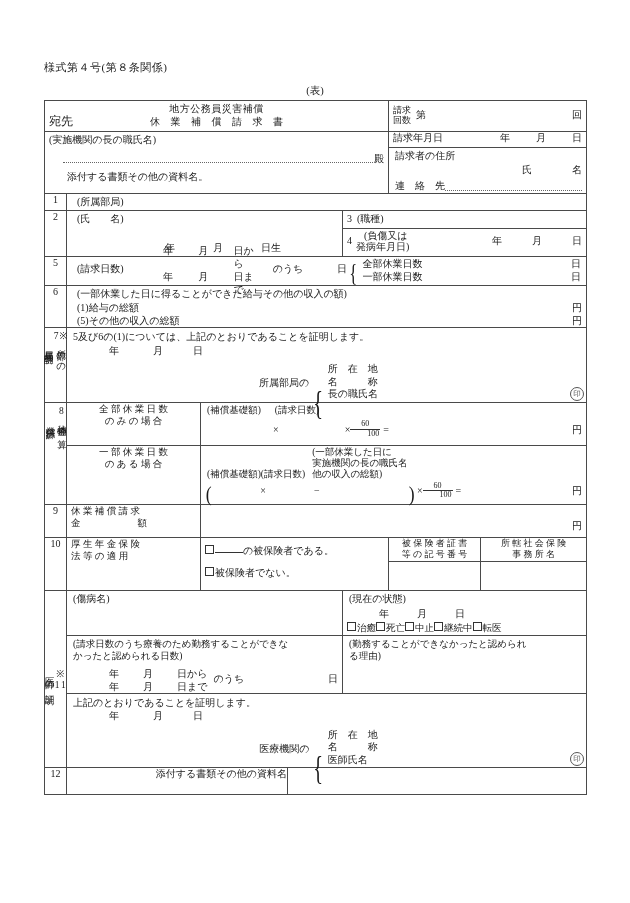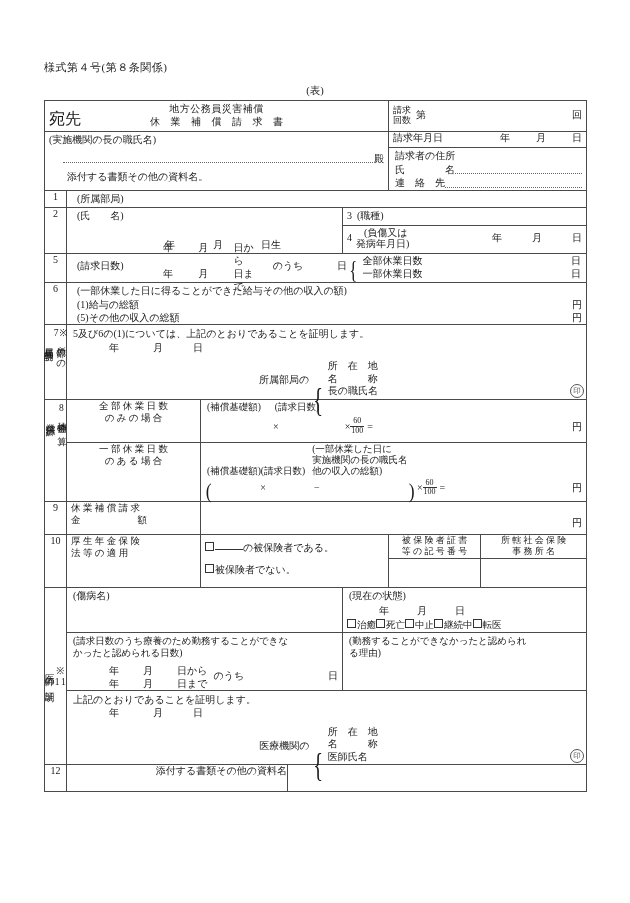--- a/index.html
+++ b/index.html
@@ -42,21 +42,21 @@
     border-bottom:1px dotted #666;
     height:9px;
     margin-bottom:2px;
   }
   .row-flex{display:flex;align-items:flex-end;}
 
   
   .title-wrap{text-align:center;padding-top:2px;}
   .title1{font-size:10px;letter-spacing:.5px;}
   .title2{font-size:10px;letter-spacing:4px;padding-left:4px;}
-  .atesaki{position:absolute;left:4px;bottom:2px;font-size:16px;}
+  .atesaki{position:absolute;left:4px;bottom:2px;font-size:12px;}
 
   .kaisuu-lbl{font-size:9px;line-height:1.12;letter-spacing:0px;}
 
   
   .cb{
     display:inline-block;width:7px;height:7px;
     border:1px solid #333;margin-right:1px;
     vertical-align:0px;
   }
   .ul-blank{display:inline-block;border-bottom:1px solid #333;width:28px;height:8px;vertical-align:1px;}
@@ -76,21 +76,21 @@
     writing-mode:vertical-rl;text-orientation:upright;
     font-size:9.5px;line-height:1.2;letter-spacing:1.5px;
   }
   .vnum{
     writing-mode:horizontal-tb;text-align:center;font-size:9.5px;
   }
 
   
   .frac{display:inline-block;text-align:center;vertical-align:middle;font-size:8px;line-height:1.05;position:relative;top:-1px;}
   .frac .n{display:block;border-bottom:1px solid #333;padding:0 1px;}
-  .frac .d{display:block;padding:0 1px;}
+  .frac .d{display:block;padding:0 1px;margin-left:16px;}
 
   
   .brace{
     display:inline-block;font-size:26px;line-height:10px;
     font-family:"Liberation Serif",serif;position:relative;top:3px;
     transform:scaleX(.65);
   }
   .brace-tall{
     display:inline-block;font-size:34px;line-height:0px;
     position:relative;top:2px;transform:scaleX(.6);
@@ -163,21 +163,21 @@
           <span style="width:26px"></span>
           <span>月</span>
           <span style="width:26px"></span>
           <span>日</span>
         </div>
       </td>
     </tr>
     <tr>
       <td colspan="4" style="height:39px;">
         <div style="padding:2px 4px 0 6px;font-size:10px;">請求者の住所</div>
-        <div class="row-flex" style="padding:1px 4px 0 6px;">
+        <div class="row-flex" style="padding:1px 4px 0 6px;flex-direction:column;">
           <span style="font-size:10px;white-space:nowrap;">氏　　　　名</span>
           <span class="dotline"></span>
         </div>
         <div class="row-flex" style="padding:1px 4px 0 6px;">
           <span style="font-size:10px;white-space:nowrap;">連　絡　先</span>
           <span class="dotline"></span>
         </div>
       </td>
     </tr>
 

